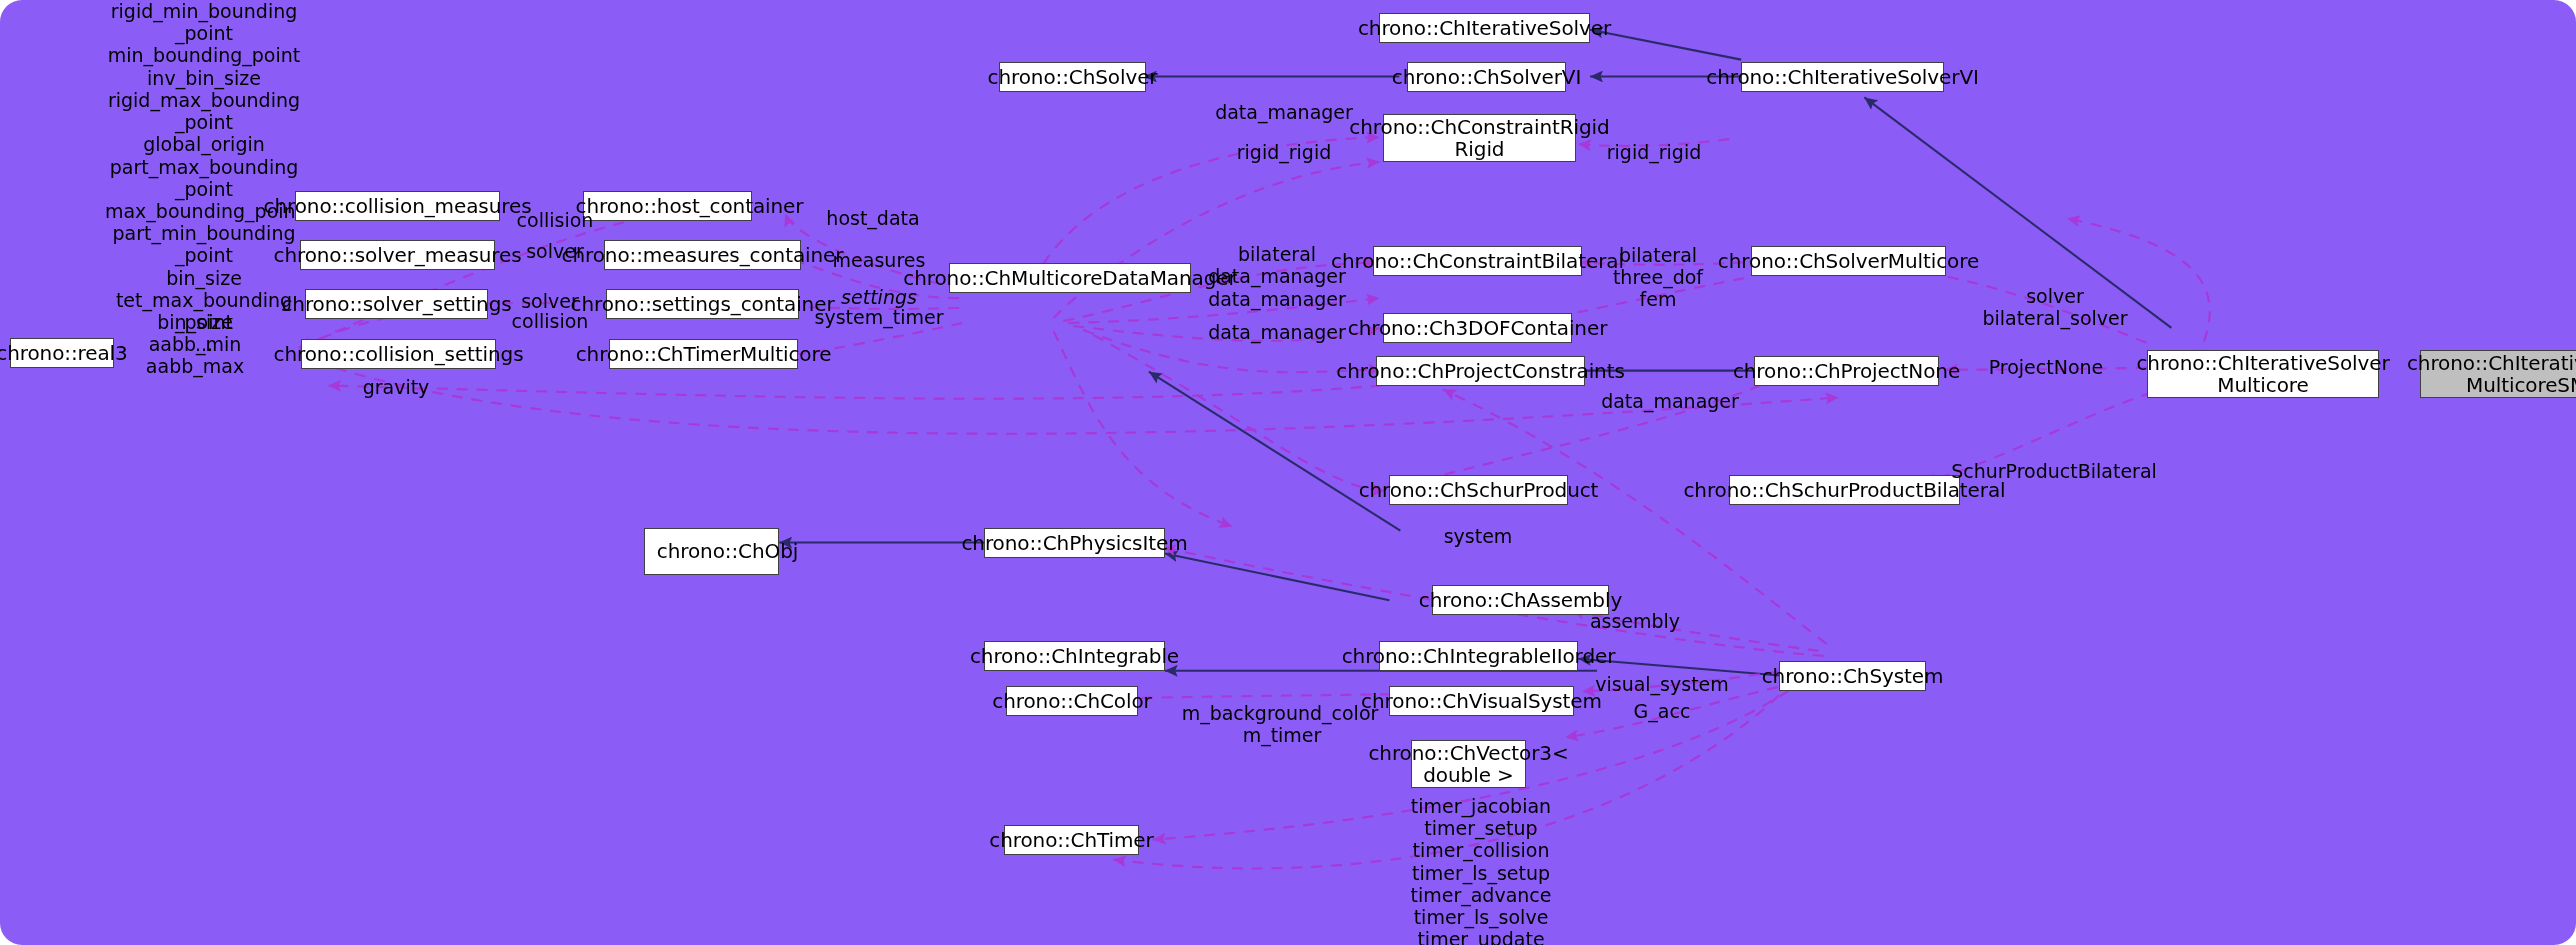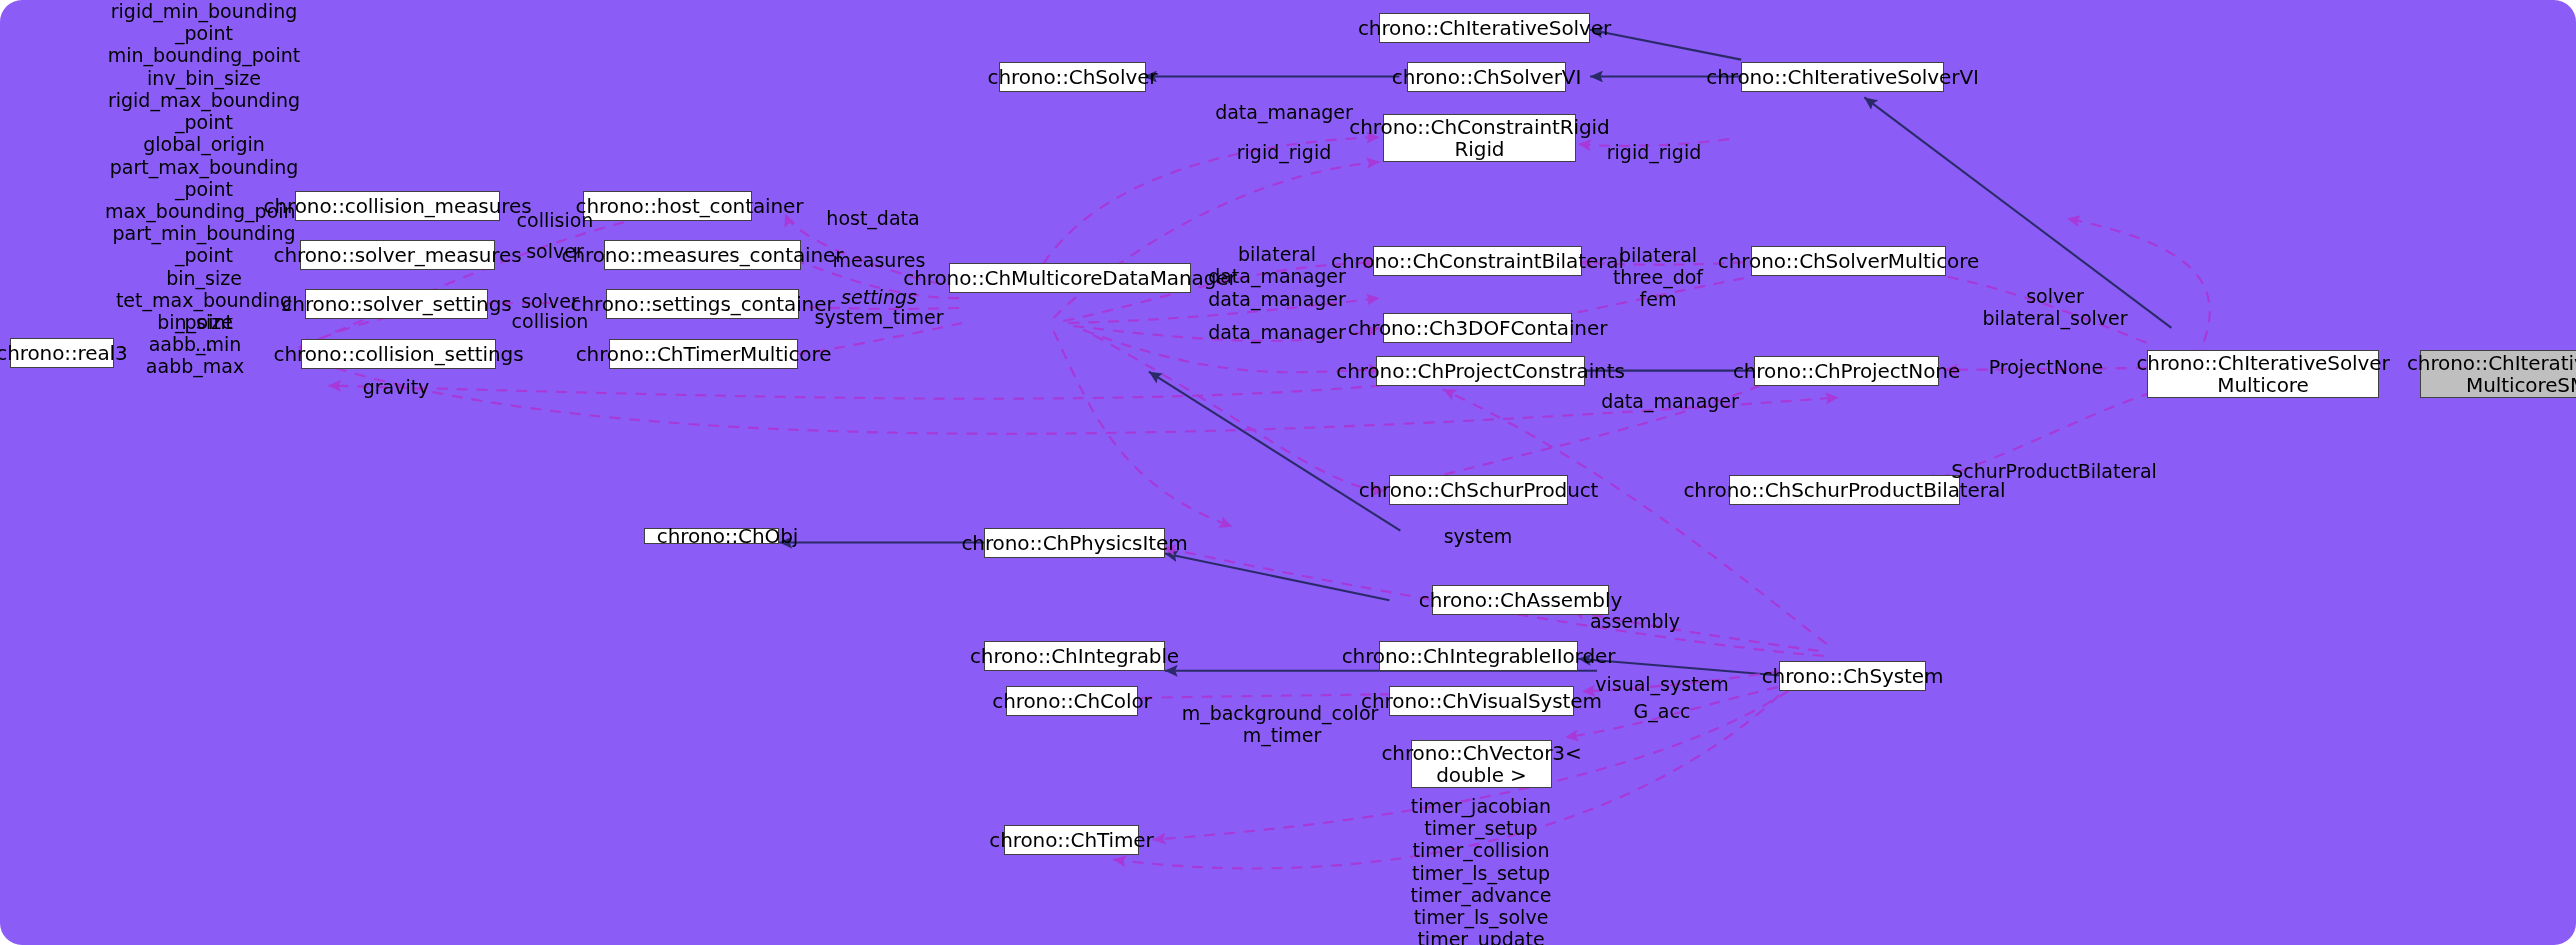--- a/index.html
+++ b/index.html
@@ -149,28 +149,28 @@
   <div class="node" style="left:1754px;top:356px;width:185px;height:30px;">chrono::ChProjectNone</div>
   <div class="node" style="left:1751px;top:246px;width:195px;height:30px;">chrono::ChSolverMulticore</div>
   <div class="node" style="left:1389px;top:475px;width:179px;height:30px;">chrono::ChSchurProduct</div>
   <div class="node" style="left:1729px;top:475px;width:231px;height:30px;">chrono::ChSchurProductBilateral</div>
 
   <div class="node" style="left:2147px;top:350px;width:232px;height:48px;">chrono::ChIterativeSolver
 Multicore</div>
   <div class="node highlight" style="left:2420px;top:350px;width:227px;height:48px;">chrono::ChIterativeSolver
 MulticoreSMC</div>
 
-  <div class="node" style="left:644px;top:528px;width:135px;height:16px;padding-left:36px;">chrono::ChObj</div>
+  <div class="node" style="left:644px;top:528px;width:135px;height:47px;padding-left:36px;">chrono::ChObj</div>
   <div class="node" style="left:984px;top:528px;width:181px;height:30px;">chrono::ChPhysicsItem</div>
   <div class="node" style="left:1389px;top:585px;width:177px;height:30px;margin-left:43px;">chrono::ChAssembly</div>
   <div class="node" style="left:984px;top:641px;width:181px;height:30px;">chrono::ChIntegrable</div>
   <div class="node" style="left:1379px;top:641px;width:199px;height:30px;">chrono::ChIntegrableIIorder</div>
   <div class="node" style="left:1006px;top:686px;width:132px;height:30px;">chrono::ChColor</div>
   <div class="node" style="left:1389px;top:686px;width:185px;height:30px;">chrono::ChVisualSystem</div>
-  <div class="node" style="left:1411px;top:740px;width:141px;height:48px;">chrono::ChVector3&lt;
+  <div class="node" style="left:1411px;top:740px;width:115px;height:48px;">chrono::ChVector3&lt;
 double &gt;</div>
   <div class="node" style="left:1004px;top:825px;width:135px;height:30px;">chrono::ChTimer</div>
   <div class="node" style="left:1779px;top:661px;width:147px;height:30px;">chrono::ChSystem</div>
 
   <div class="label" style="left:555px;top:209px;width:119px;">collision</div>
   <div class="label" style="left:555px;top:240px;width:109px;">solver</div>
   <div class="label" style="left:550px;top:290px;width:109px;">solver</div>
   <div class="label" style="left:550px;top:310px;width:119px;">collision</div>
   <div class="label" style="left:195px;top:311px;width:159px;">bin_size
 aabb_min

